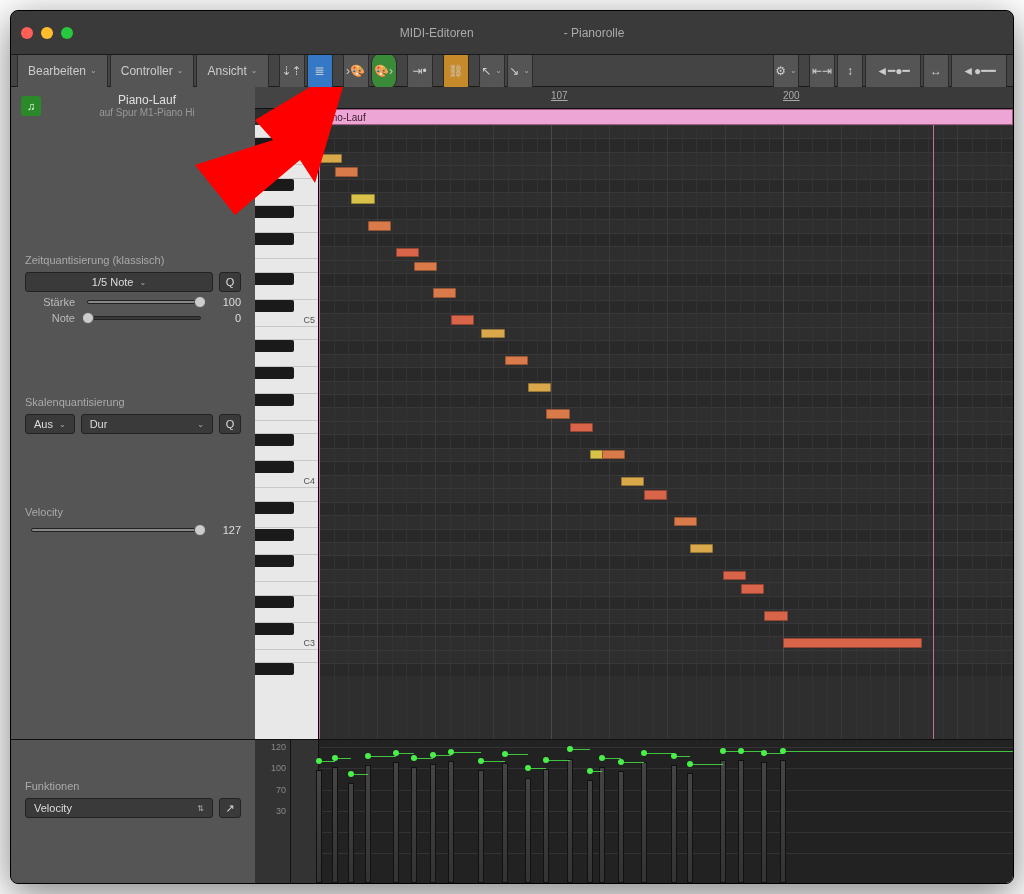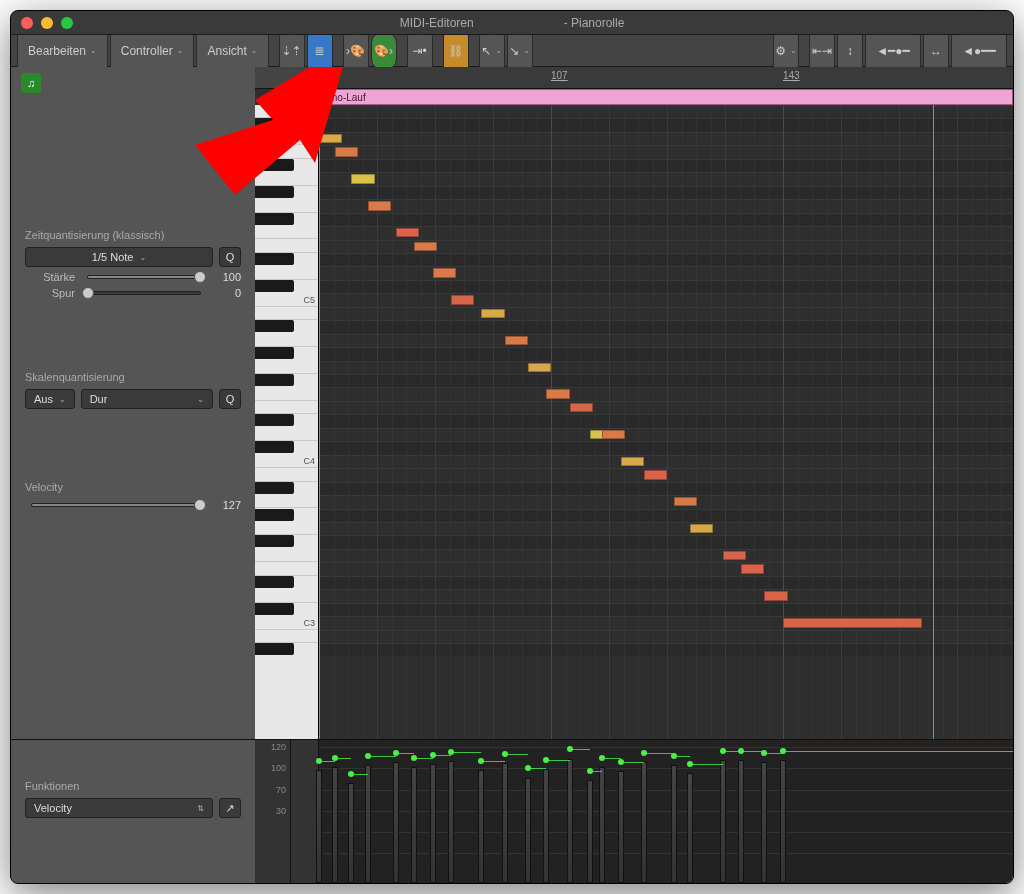--- a/index.html
+++ b/index.html
@@ -1,18 +1,18 @@
 <!DOCTYPE html>
 <html><head>
 <meta charset="utf-8">
 <style>
 * { margin: 0; padding: 0; box-sizing: border-box; font-family: -apple-system, "Helvetica Neue", Arial, sans-serif; }
 body { background: #fff; display: flex; justify-content: center; align-items: flex-start; padding: 10px; }
 .window { width: 1004px; height: 874px; background: #2e2e2e; border-radius: 8px; overflow: hidden; box-shadow: 0 10px 40px rgba(0,0,0,.5); display: flex; flex-direction: column; border: 1px solid #000; }
-.titlebar { height: 24px; background: #3a3a3a; display: flex; align-items: center; padding: 0 10px; position: relative; border-bottom: 1px solid #1a1a1a; }
+.titlebar { height: 44px; background: #3a3a3a; display: flex; align-items: center; padding: 0 10px; position: relative; border-bottom: 1px solid #1a1a1a; }
 .traffic { display: flex; gap: 8px; }
 .tlight { width: 12px; height: 12px; border-radius: 50%; }
 .tl-close { background: #ff5f56; }
 .tl-min { background: #ffbd2e; }
 .tl-max { background: #27c93f; }
 .title-center { position: absolute; left: 50%; transform: translateX(-50%); display: flex; gap: 90px; color: #aaa; font-size: 12px; }
 
 .toolbar { height: 32px; background: #444; display: flex; align-items: center; padding: 0 6px; gap: 2px; border-bottom: 1px solid #1a1a1a; }
 .tb-btn { background: #555; color: #ccc; font-size: 12px; padding: 4px 10px; border-radius: 4px; display: flex; align-items: center; gap: 4px; cursor: pointer; border: 1px solid #2a2a2a; height: 38px;}
 .tb-sep { width: 6px; }
@@ -127,20 +127,24 @@
     <div class="tb-btn tb-icon" style="width:56px">◄━●━</div>
     <div class="tb-btn tb-icon">↔</div>
     <div class="tb-btn tb-icon" style="width:56px">◄●━━</div>
   </div>
 
   <div class="body-area">
 
     <div class="sidebar">
       <div class="side-head">
         <div class="region-icon">♫</div>
+        <div class="side-title">
+          <div class="t1">Piano-Lauf</div>
+          <div class="t2">auf Spur M1-Piano Hi</div>
+        </div>
       </div>
 
       <div style="height:120px"></div>
 
       <div class="side-section">
         <div class="side-label">Zeitquantisierung (klassisch)</div>
         <div class="side-row">
           <div class="select" style="flex:1;justify-content:center">
               <span>1/5 Note</span>
               <span class="chev">⌄</span>
@@ -149,21 +153,21 @@
         </div>
         <div class="side-row">
           <span class="slabel">Stärke</span>
           <div class="slider">
               <div class="fill" style="width:100%"></div>
               <div class="knob" style="left:100%"></div>
             </div>
           <span class="sval">100</span>
         </div>
         <div class="side-row">
-          <span class="slabel">Spur</span>
+          <span class="slabel">Note</span>
           <div class="slider">
               <div class="knob" style="left:0%"></div>
             </div>
           <span class="sval">0</span>
         </div>
       </div>
 
       <div style="height:40px"></div>
 
       <div class="side-section">
@@ -201,21 +205,21 @@
 
       <svg class="red-arrow" style="left:-190px; top:-42px;" width="300" height="200">
         <polygon points="285,18 190,75 208,95 130,120 170,170 235,115 250,138" fill="#ff0000"></polygon>
       </svg>
 
       <div class="ruler">
         <div class="ruler-key-gap"></div>
         <div id="ruler-ticks"></div>
       <div class="ruler-tick" style="left: 64px;">106</div>
           <div class="ruler-tick" style="left: 296px;">107</div>
-          <div class="ruler-tick" style="left: 528px;">143</div>
+          <div class="ruler-tick" style="left: 528px;">200</div>
         </div>
       <div class="region-bar">
           <span>iano-Lauf</span>
         </div>
       <div class="piano-area">
         <div class="keys" id="keys">
             <div class="wkey" style="top: 0px; height: 13.45px;"></div>
             <div class="wkey" style="top: 26.9px; height: 13.45px;"></div>
             <div class="wkey" style="top: 40.35px; height: 13.45px;"></div>
             <div class="wkey" style="top: 67.25px; height: 13.45px;"></div>

